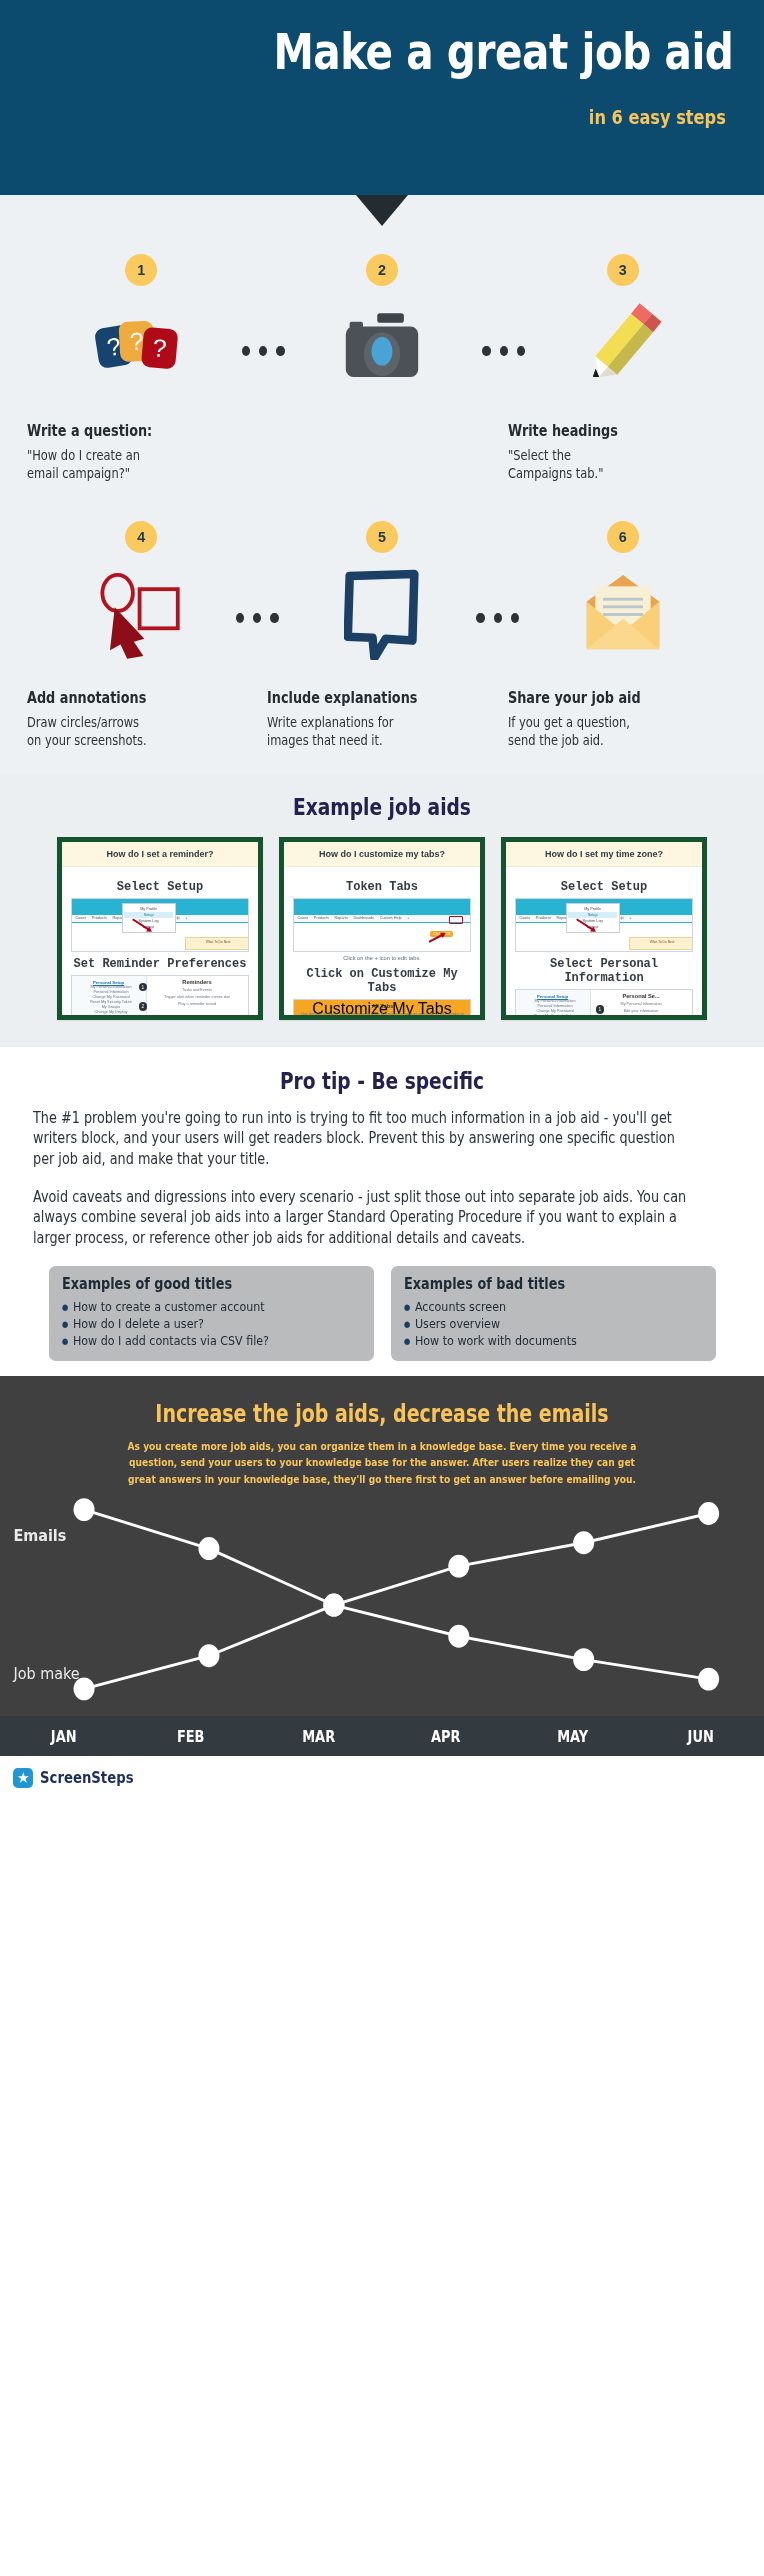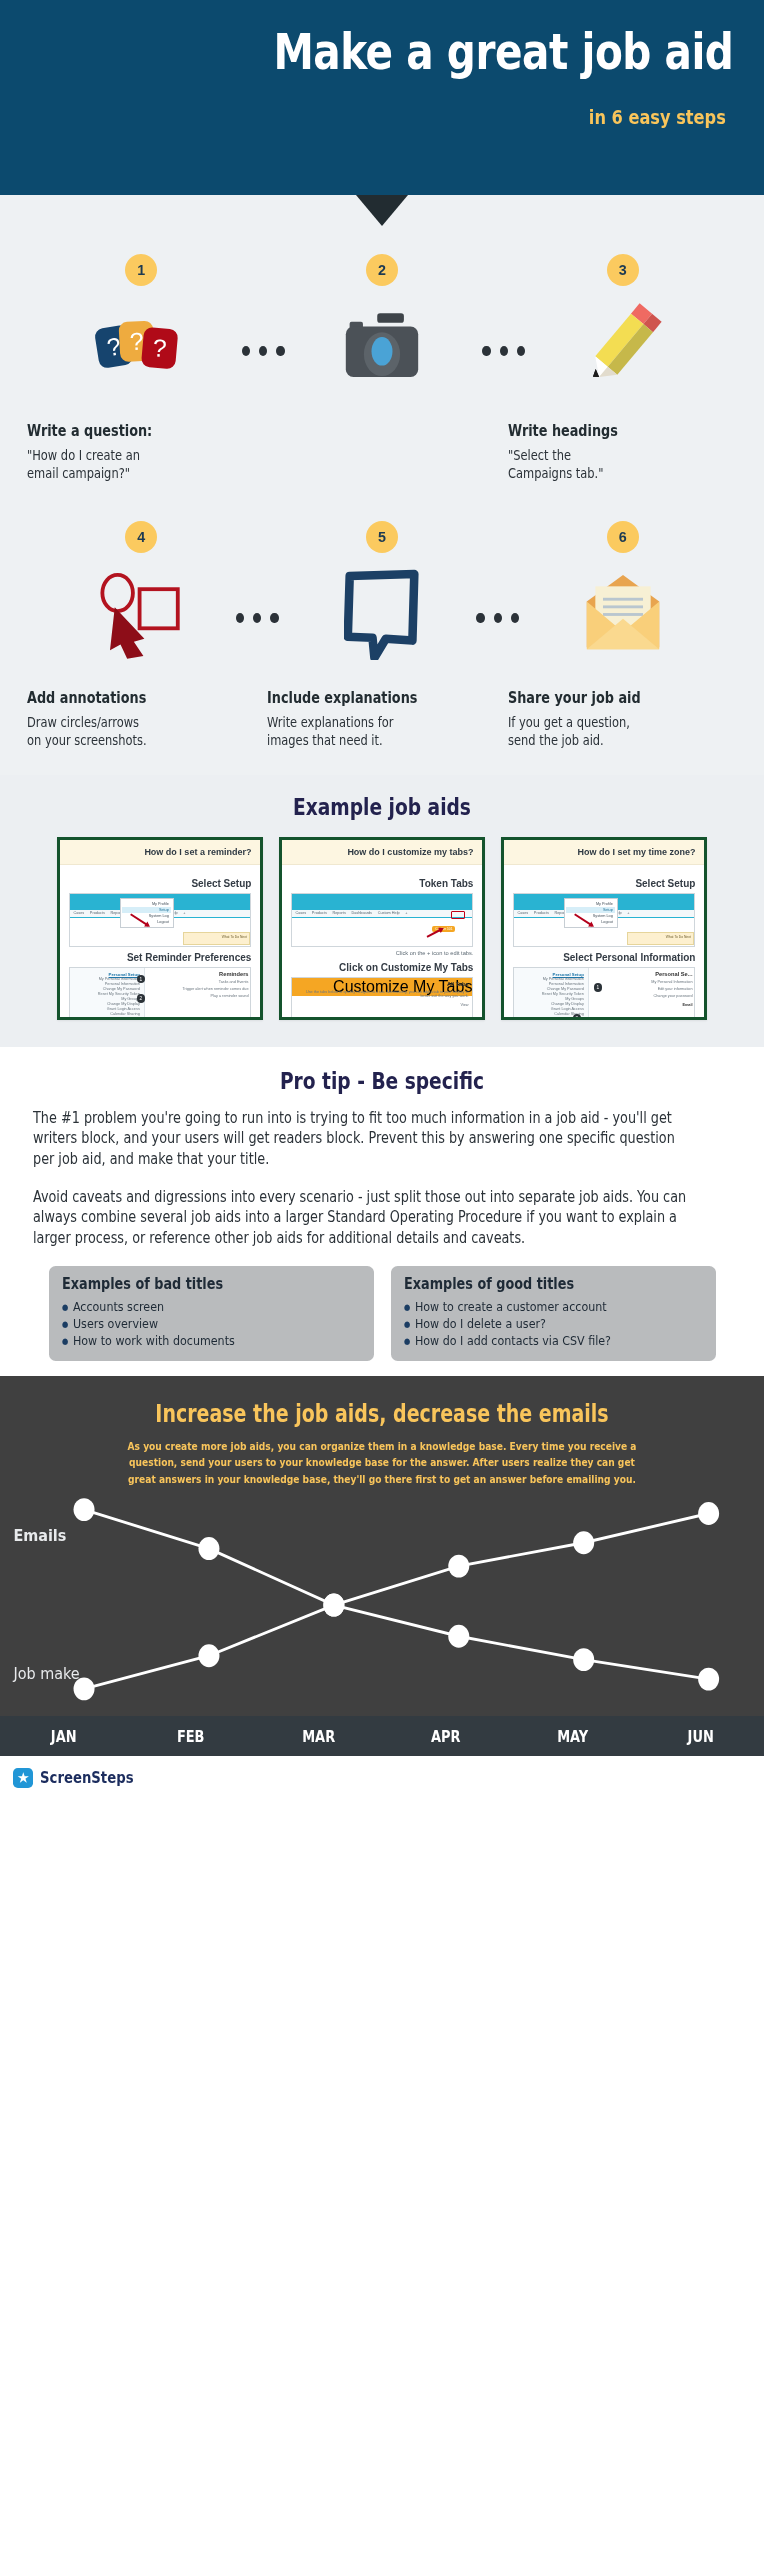--- a/index.html
+++ b/index.html
@@ -119,37 +119,37 @@
     font-size:23px;
     font-weight:bold;
     font-family:"DejaVu Sans Condensed","Liberation Sans Narrow","Liberation Sans",sans-serif;
     transform:scaleX(0.9);
     margin-bottom:17px;
   }
   .cards { display:flex; justify-content:center; gap:16px; }
   .card {
     width:206px; height:183px;
     background:#ffffff;
-    border:3px solid #14532d;
+    border:5px solid #14532d;
     overflow:hidden;
-    text-align:right;
+    text-align:center;
     box-shadow:0 1px 1.9px rgba(0,0,0,0.07);
     position:relative;
   }
   .card-title {
     background:#fdf6e1;
     padding:6.7px 8.6px;
     font-size:9px;
     font-weight:bold;
     color:#2f3a44;
     border-bottom:1px solid #f0e8d0;
   }
   .card-body { padding:7.6px 8.6px; }
   .card-sec {
-    font-size:10px; font-weight:bold; color:#333b44; margin:5.7px 0 3.8px 0;
+    font-size:12px; font-weight:bold; color:#333b44; margin:5.7px 0 3.8px 0;font-family:Liberation Mono, monospace;
   }
   .shot {
     border:1px solid #cfd6db;
     background:#fbfcfd;
     height:54px;
     position:relative;
     overflow:hidden;
   }
   .shot .sf-top { background:#29b3d2; height:16px; }
   .shot .sf-nav {
@@ -616,33 +616,33 @@
     </div>
   </div>
 
   <div class="protip">
     <h2>Pro tip - Be specific</h2>
     <p>The #1 problem you're going to run into is trying to fit too much information in a job aid - you'll get writers block, and your users will get readers block. Prevent this by answering one specific question per job aid, and make that your title.</p>
     <p>Avoid caveats and digressions into every scenario - just split those out into separate job aids. You can always combine several job aids into a larger Standard Operating Procedure if you want to explain a larger process, or reference other job aids for additional details and caveats.</p>
 
     <div class="title-boxes">
       <div class="tbox">
+        <h3>Examples of good titles</h3>
+        <ul>
+          <li>How to create a customer account</li>
+          <li>How do I delete a user?</li>
+          <li>How do I add contacts via CSV file?</li>
+        </ul>
+      </div>
+      <div class="tbox">
         <h3>Examples of bad titles</h3>
         <ul>
           <li>Accounts screen</li>
           <li>Users overview</li>
           <li>How to work with documents</li>
-        </ul>
-      </div>
-      <div class="tbox">
-        <h3>Examples of good titles</h3>
-        <ul>
-          <li>How to create a customer account</li>
-          <li>How do I delete a user?</li>
-          <li>How do I add contacts via CSV file?</li>
         </ul>
       </div>
     </div>
   </div>
 
   <div class="chartsec">
     <h2>Increase the job aids, decrease the emails</h2>
     <div class="intro">As you create more  job aids, you can organize them in a knowledge base. Every time you receive a question, send your users to your knowledge base for the answer. After users realize they can get great answers in your knowledge base, they'll go there first to get an answer before emailing you.</div>
 
     <div class="plot">

